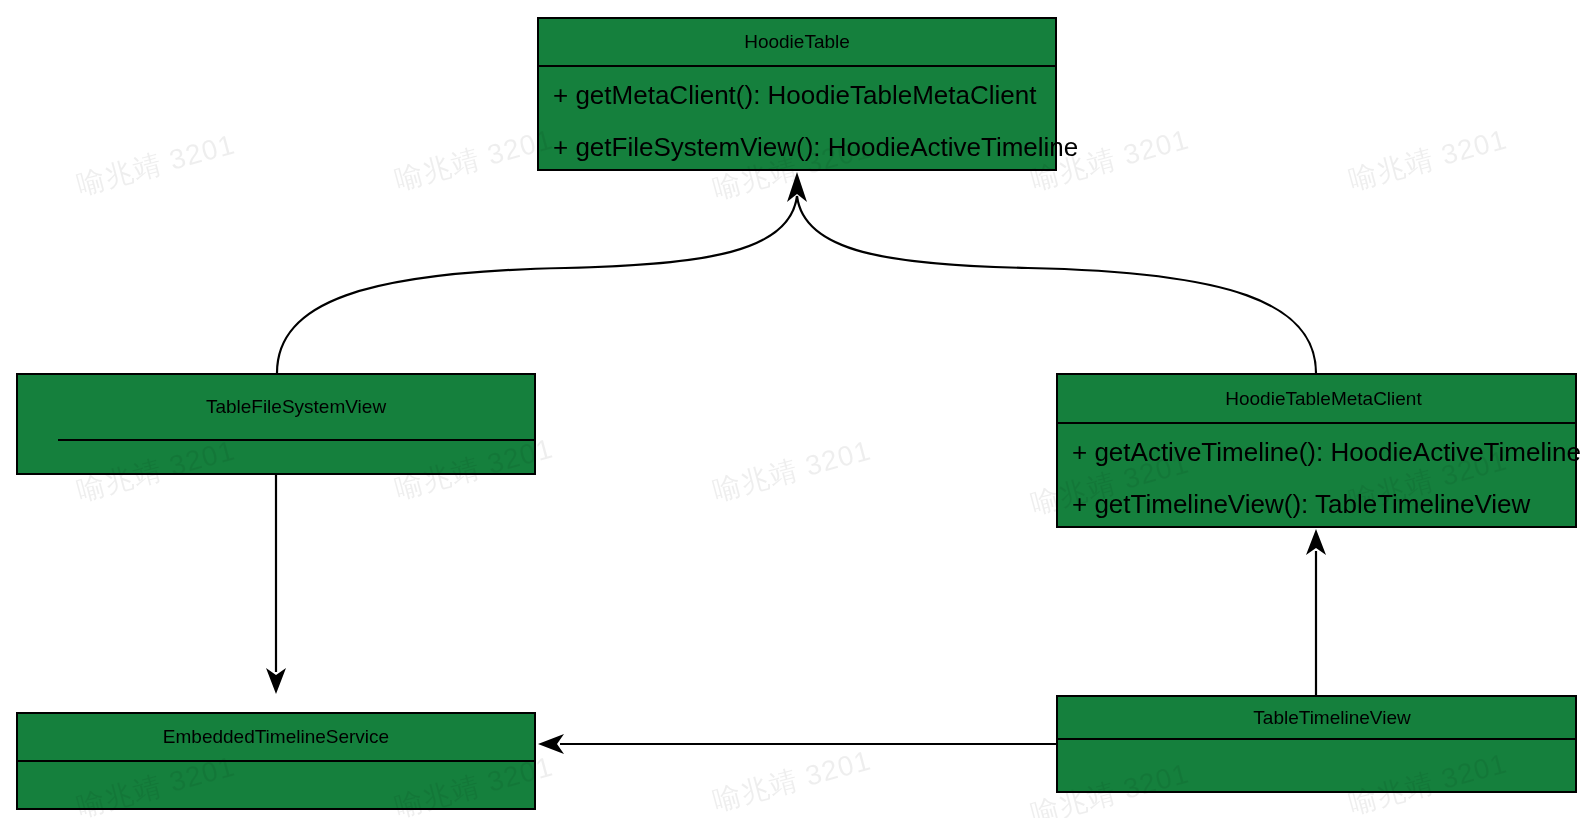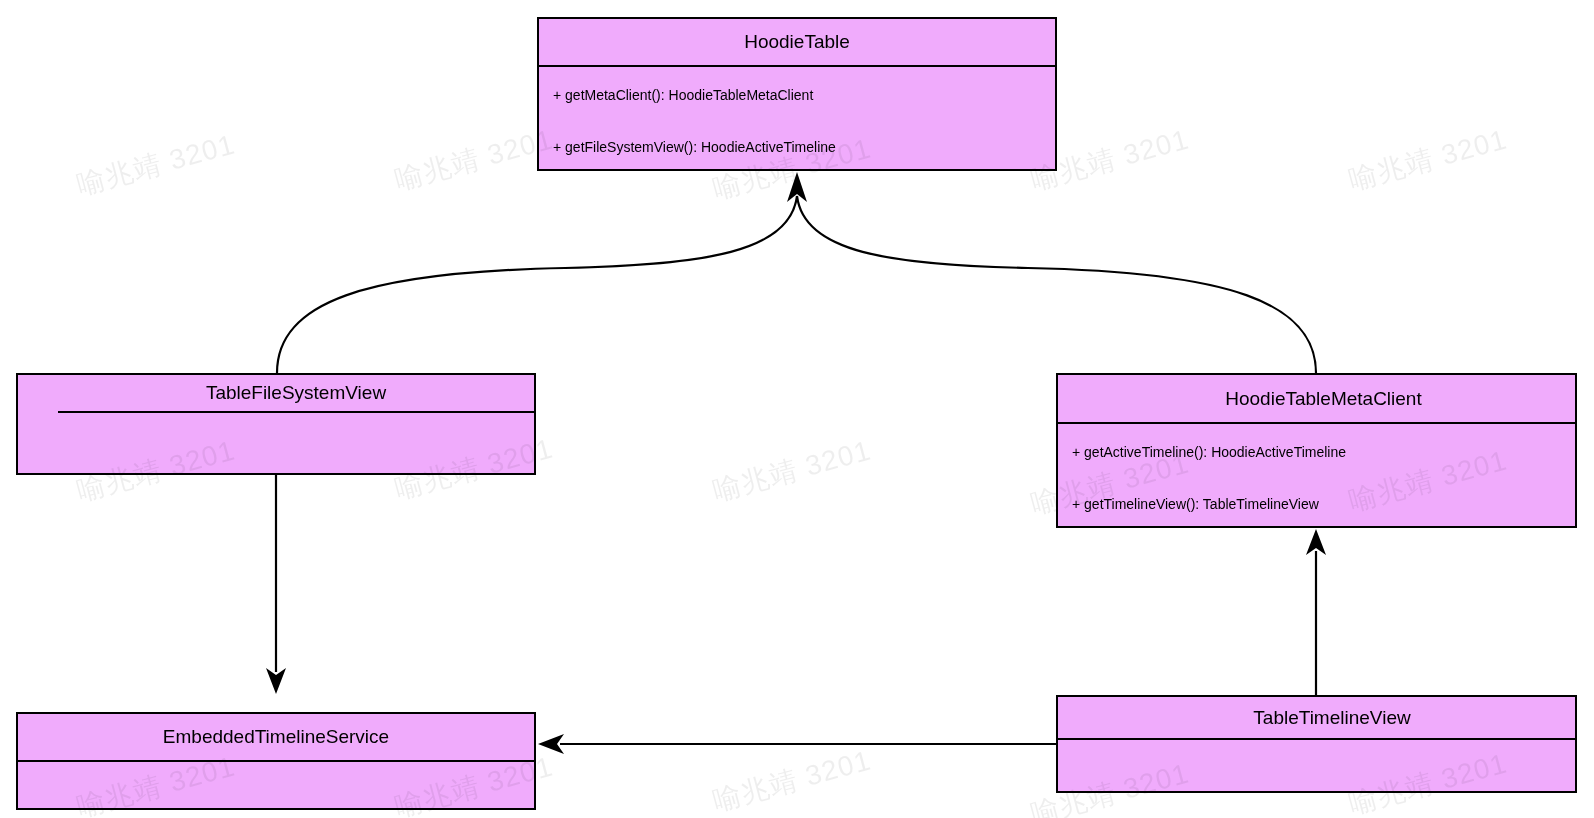--- a/index.html
+++ b/index.html
@@ -3,32 +3,32 @@
 <meta charset="utf-8">
 <style>
   html,body{margin:0;padding:0;background:#ffffff;}
   body{
     width:1594px;height:818px;position:relative;overflow:hidden;
     font-family:"Liberation Sans", sans-serif;color:#000;
   }
   .canvas{position:absolute;left:0;top:0;width:1594px;height:818px;background:#ffffff;}
   .connector-layer{position:absolute;left:0;top:0;z-index:1;}
   .uml-class{
-    position:absolute;border:2px solid #000;background:#f0abfc;
+    position:absolute;border:2px solid #000;background:#15803d;
     box-sizing:border-box;z-index:2;
   }
   .uml-title{
     display:flex;align-items:center;justify-content:center;
     border-bottom:2px solid #000;box-sizing:border-box;
     font-size:19px;white-space:nowrap;
   }
   .uml-body{padding:12px 14px 0 14px;box-sizing:border-box;}
   .uml-method{
     height:33px;line-height:33px;margin-bottom:19px;
-    font-size:14px;white-space:nowrap;
+    font-size:26px;white-space:nowrap;
   }
   .watermark{
     position:absolute;z-index:5;font-size:28px;letter-spacing:1px;
     color:rgba(0,0,0,0.065);transform:rotate(-15deg);
     white-space:nowrap;pointer-events:none;user-select:none;
   }
 </style>
 </head>
 <body>
 
@@ -53,21 +53,21 @@
 
   <div class="uml-class" style="left:537px;top:17px;width:520px;height:154px;">
     <div class="uml-title" style="height:48px;">HoodieTable</div>
     <div class="uml-body">
       <div class="uml-method">+ getMetaClient(): HoodieTableMetaClient</div>
       <div class="uml-method">+ getFileSystemView(): HoodieActiveTimeline</div>
     </div>
   </div>
 
   <div class="uml-class" style="left:16px;top:373px;width:520px;height:102px;">
-    <div class="uml-title" style="height:38px;margin-left:40px;">TableFileSystemView</div>
+    <div class="uml-title" style="height:66px;margin-left:40px;">TableFileSystemView</div>
     <div class="uml-body"></div>
   </div>
 
   <div class="uml-class" style="left:1056px;top:373px;width:521px;height:155px;">
     <div class="uml-title" style="height:49px;padding-left:14px;">HoodieTableMetaClient</div>
     <div class="uml-body">
       <div class="uml-method">+ getActiveTimeline(): HoodieActiveTimeline</div>
       <div class="uml-method">+ getTimelineView(): TableTimelineView</div>
     </div>
   </div>

